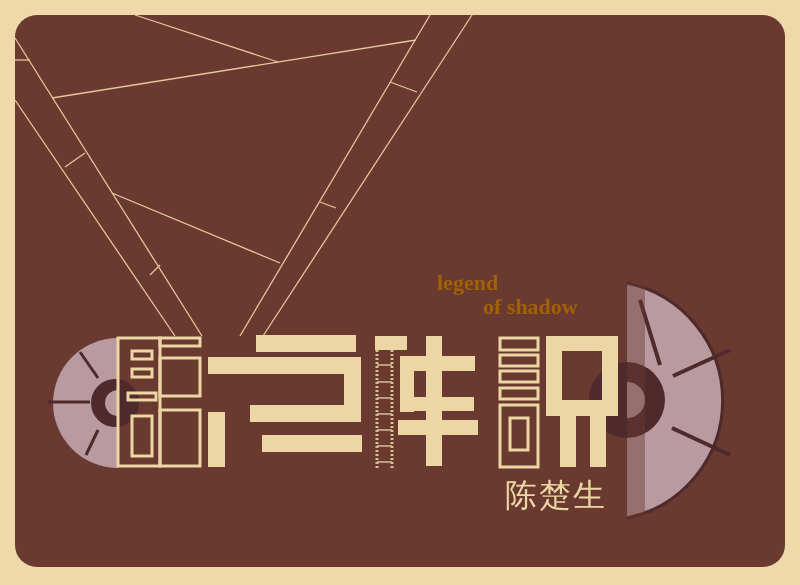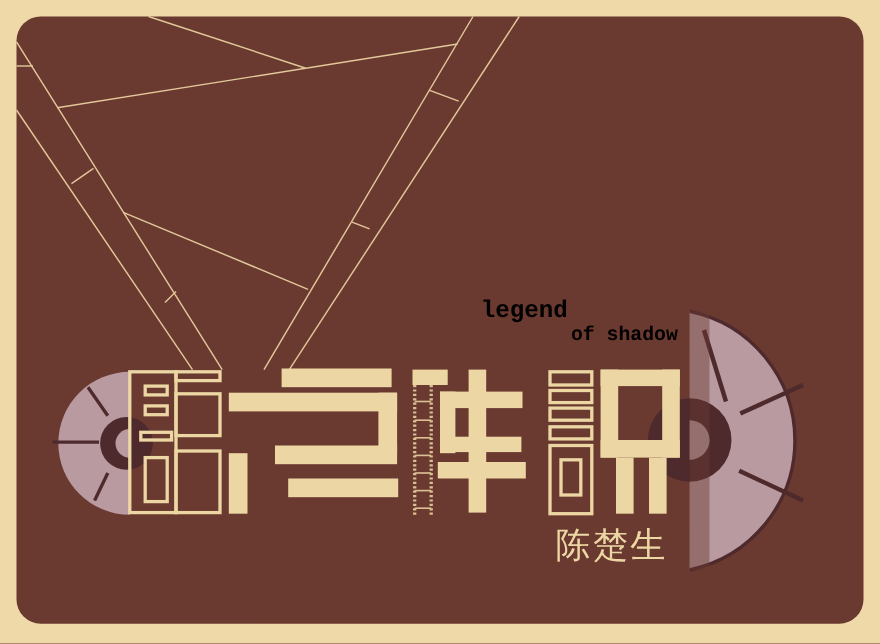--- a/index.html
+++ b/index.html
@@ -1,21 +1,21 @@
 <!DOCTYPE html>
 <html><head>
 <meta charset="utf-8">
 <style>
   html,body{margin:0;padding:0;}
   body{width:800px;height:585px;background:#efd9a8;position:relative;overflow:hidden;font-family:"DejaVu Sans",sans-serif;}
   .panel{position:absolute;left:15px;top:15px;width:770px;height:552px;background:#6a3930;border-radius:22px;overflow:hidden;}
   svg{position:absolute;left:0;top:0;}
-  .tag{position:absolute;font-family:Liberation Mono, monospace;font-weight:bold;color:#000000;letter-spacing:0px;line-height:1;}
+  .tag{position:absolute;font-family:Liberation Serif, serif;font-weight:bold;color:#a16207;letter-spacing:0px;line-height:1;}
   .tag1{left:437px;top:272px;font-size:22px;}
-  .tag2{left:483px;top:296px;font-size:18px;margin-left:36px;}
+  .tag2{left:483px;top:296px;font-size:22px;}
   .artist{position:absolute;left:505px;top:474px;font-family:"DejaVu Sans",sans-serif;font-size:32px;color:#ecd6a3;letter-spacing:2px;font-weight:normal;}
 </style>
 </head>
 <body>
 
 <div class="panel"></div>
 
 <svg width="800" height="585" viewBox="0 0 800 585">
 
   <g stroke="#e2c89a" stroke-width="1.3" fill="none">

